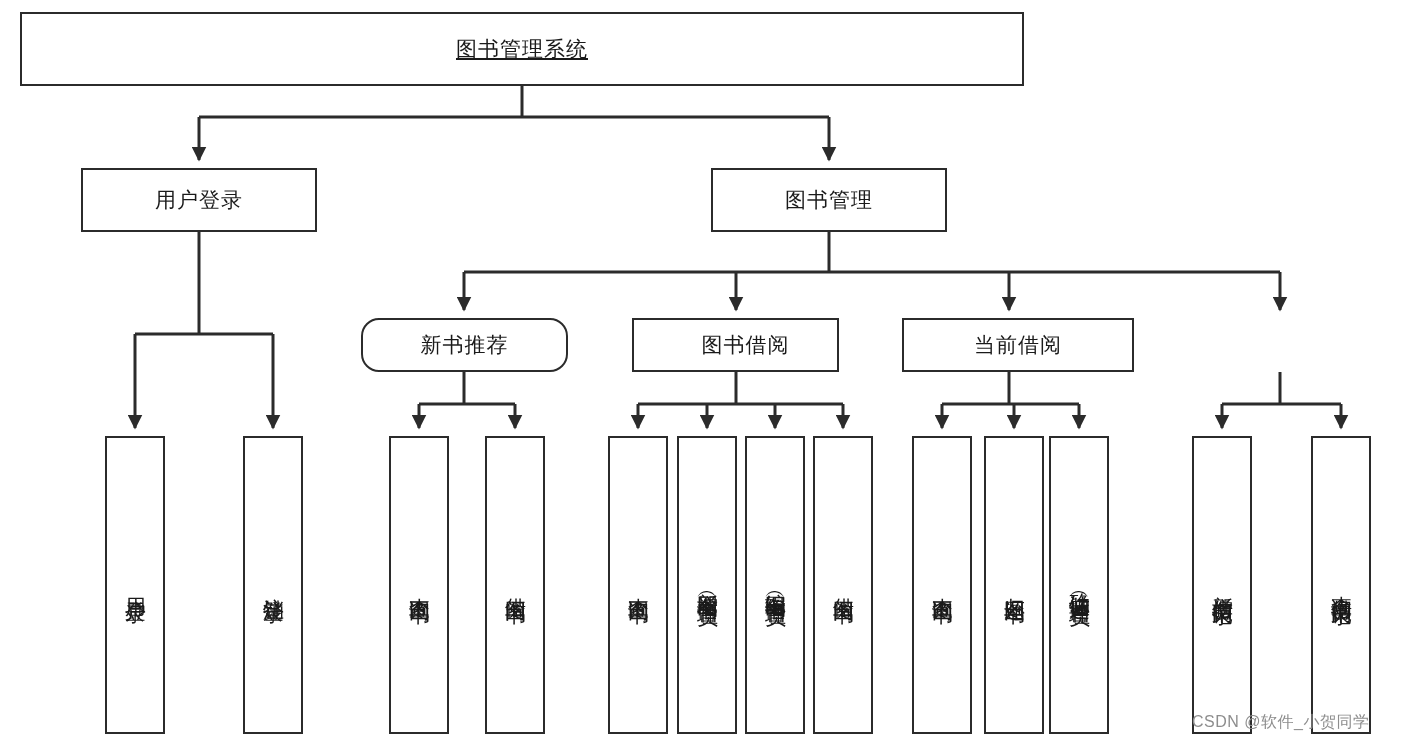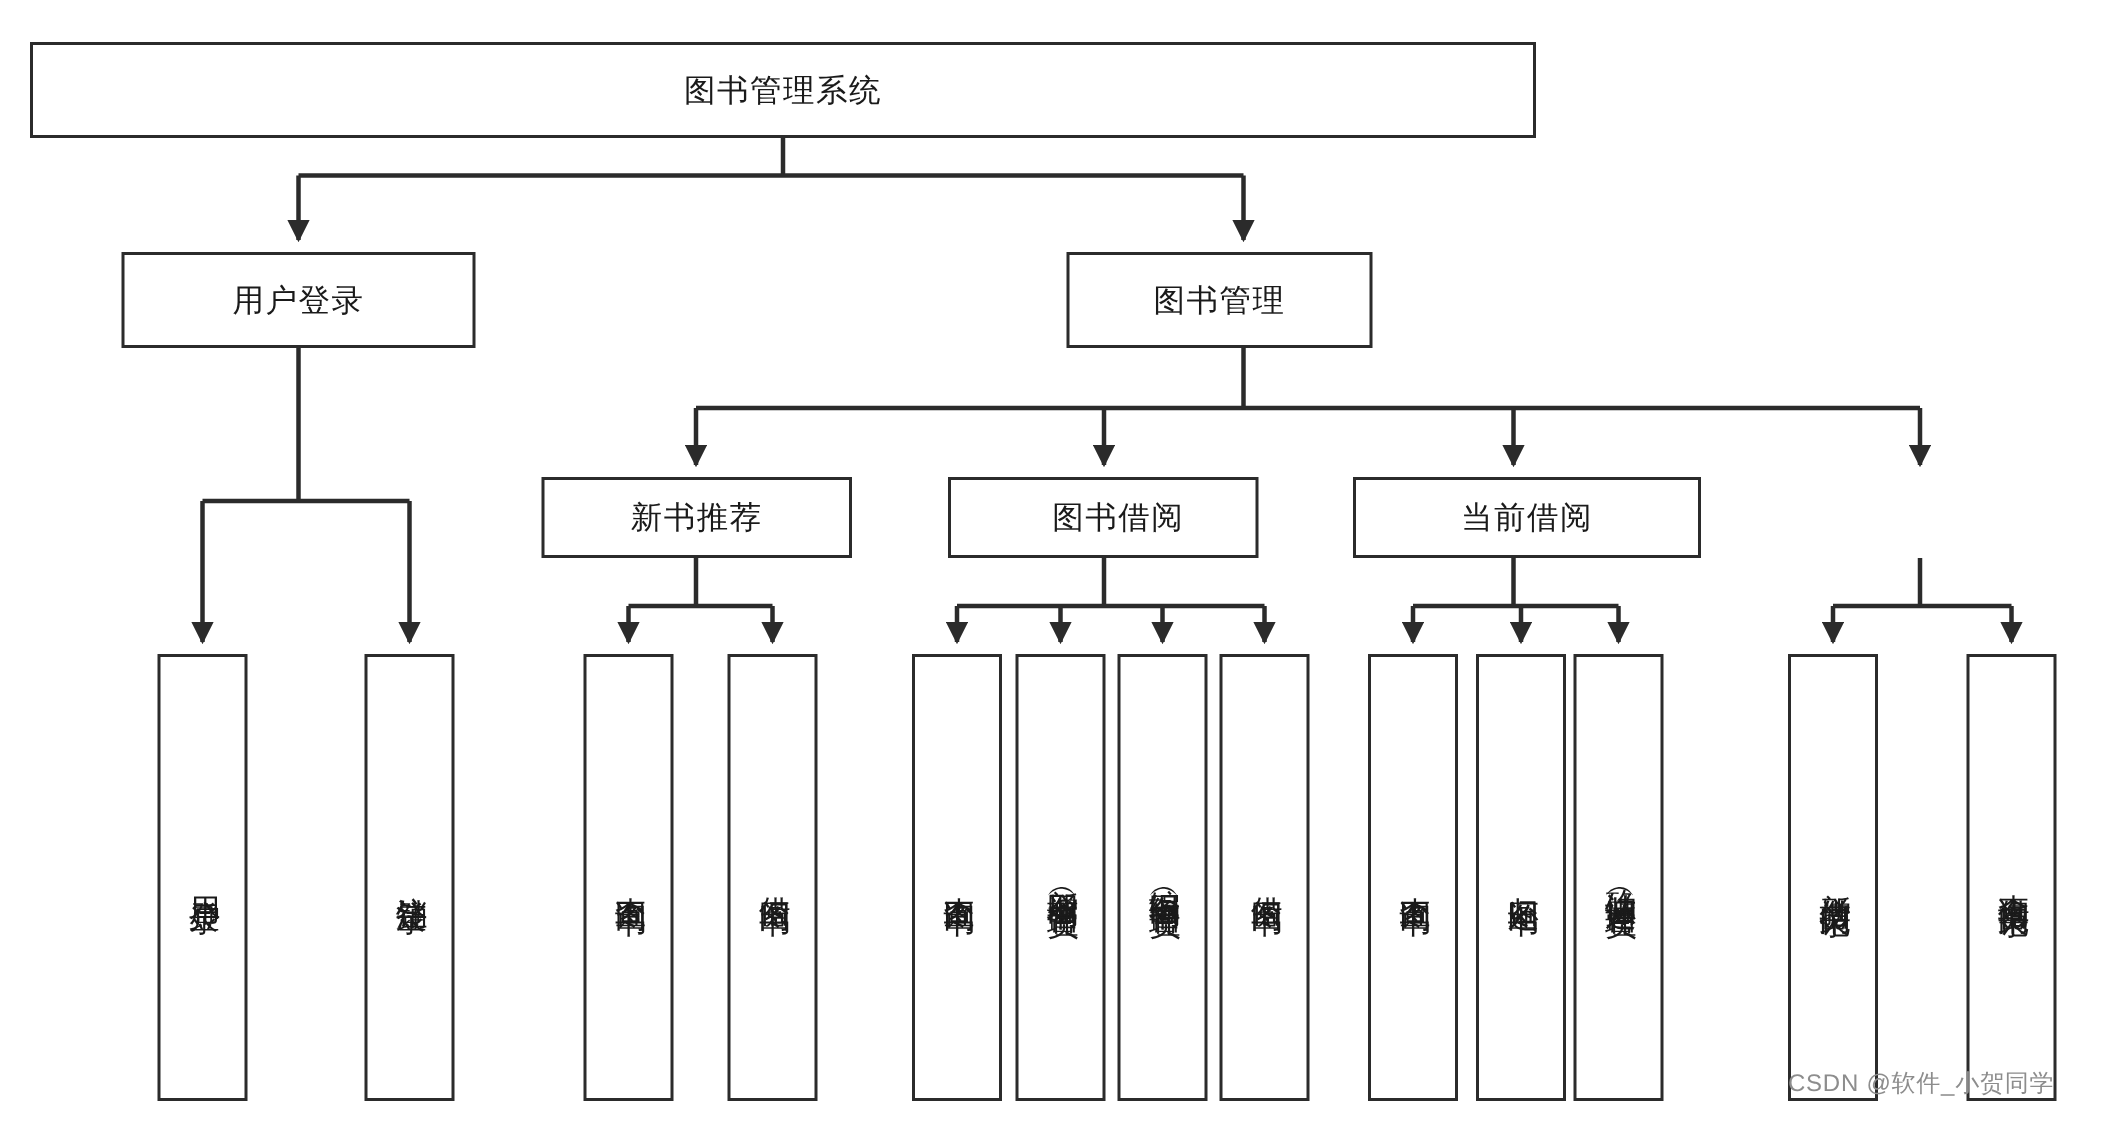--- a/index.html
+++ b/index.html
@@ -111,32 +111,32 @@
       <path d="M 1014 404 L 1014 428" marker-end="url(#arrow)"></path>
       <path d="M 1079 404 L 1079 428" marker-end="url(#arrow)"></path>
 
       <path d="M 1280 372 L 1280 404"></path>
       <path d="M 1222 404 L 1341 404"></path>
       <path d="M 1222 404 L 1222 428" marker-end="url(#arrow)"></path>
       <path d="M 1341 404 L 1341 428" marker-end="url(#arrow)"></path>
     </g>
   </svg>
 
-  <div class="node horiz" style="left:20px; top:28px; width:1004px; height:64px;">
+  <div class="node horiz" style="left:20px; top:12px; width:1004px; height:74px;text-decoration:underline;">
     <span>图书管理系统</span>
   </div>
 
   <div class="node horiz" style="left:81px; top:168px; width:236px; height:64px;">
     <span>用户登录</span>
   </div>
-  <div class="node horiz" style="left:711px; top:168px; width:204px; height:64px;">
+  <div class="node horiz" style="left:711px; top:168px; width:236px; height:64px;">
     <span>图书管理</span>
   </div>
 
-  <div class="node horiz" style="left:361px; top:318px; width:207px; height:54px;">
+  <div class="node horiz" style="left:361px; top:318px; width:207px; height:54px;border-radius:18px;">
     <span>新书推荐</span>
   </div>
   <div class="node horiz" style="left:632px; top:318px; width:207px; height:54px;padding-left:20px;">
     <span>图书借阅</span>
   </div>
   <div class="node horiz" style="left:902px; top:318px; width:232px; height:54px;">
     <span>当前借阅</span>
   </div>
 
   <div class="node vert" style="left:105px; top:436px; width:60px; height:298px;">

